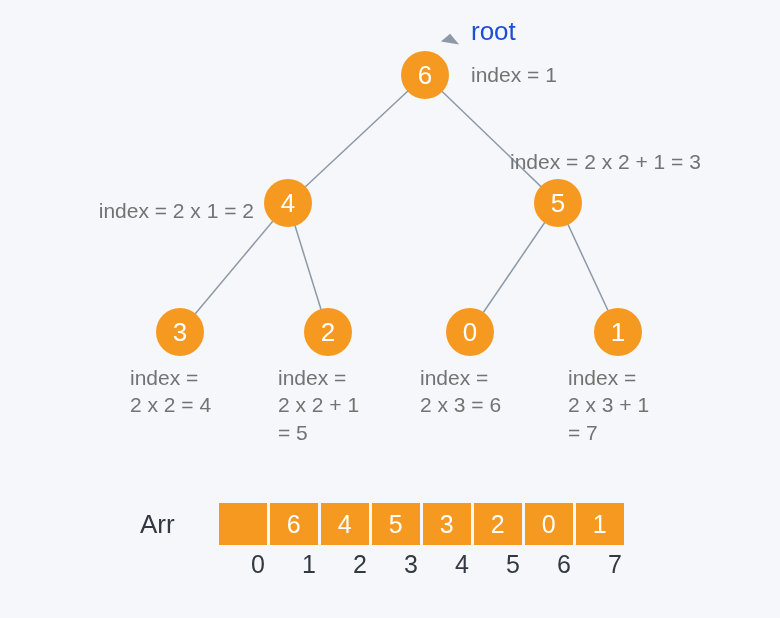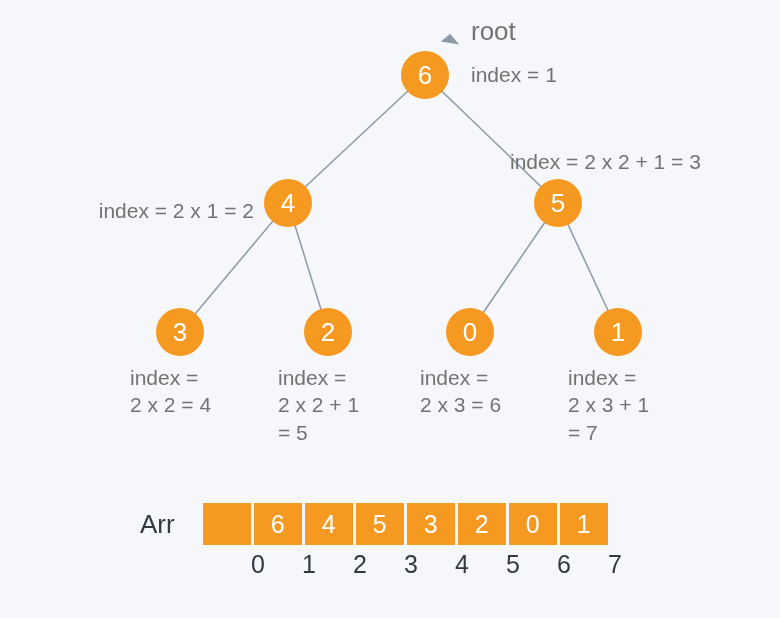--- a/index.html
+++ b/index.html
@@ -42,38 +42,39 @@
   }
   .label {
     position: absolute;
     color: #737373;
     font-size: 21px;
     line-height: 1.3;
     white-space: pre;
   }
   .root-label {
     position: absolute;
-    color: #737373;
+    color: #1d4ed8;
     font-size: 26px;
     font-weight: 400;
   }
   .pointer {
     position: absolute;
     width: 0; height: 0;
     border-left: 14px solid transparent;
     border-right: 0 solid transparent;
     border-bottom: 12px solid #8e99a8;
     transform: rotate(-130deg);
   }
   .arr-row {
     position: absolute;
     left: 140px;
     top: 503px;
     display: flex;
     align-items: center;
+    gap: 16px;
   }
   .arr-label {
     color: #333940;
     font-size: 26px;
     margin-right: 28px;
   }
   .cells {
     display: flex;
   }
   .cell {

